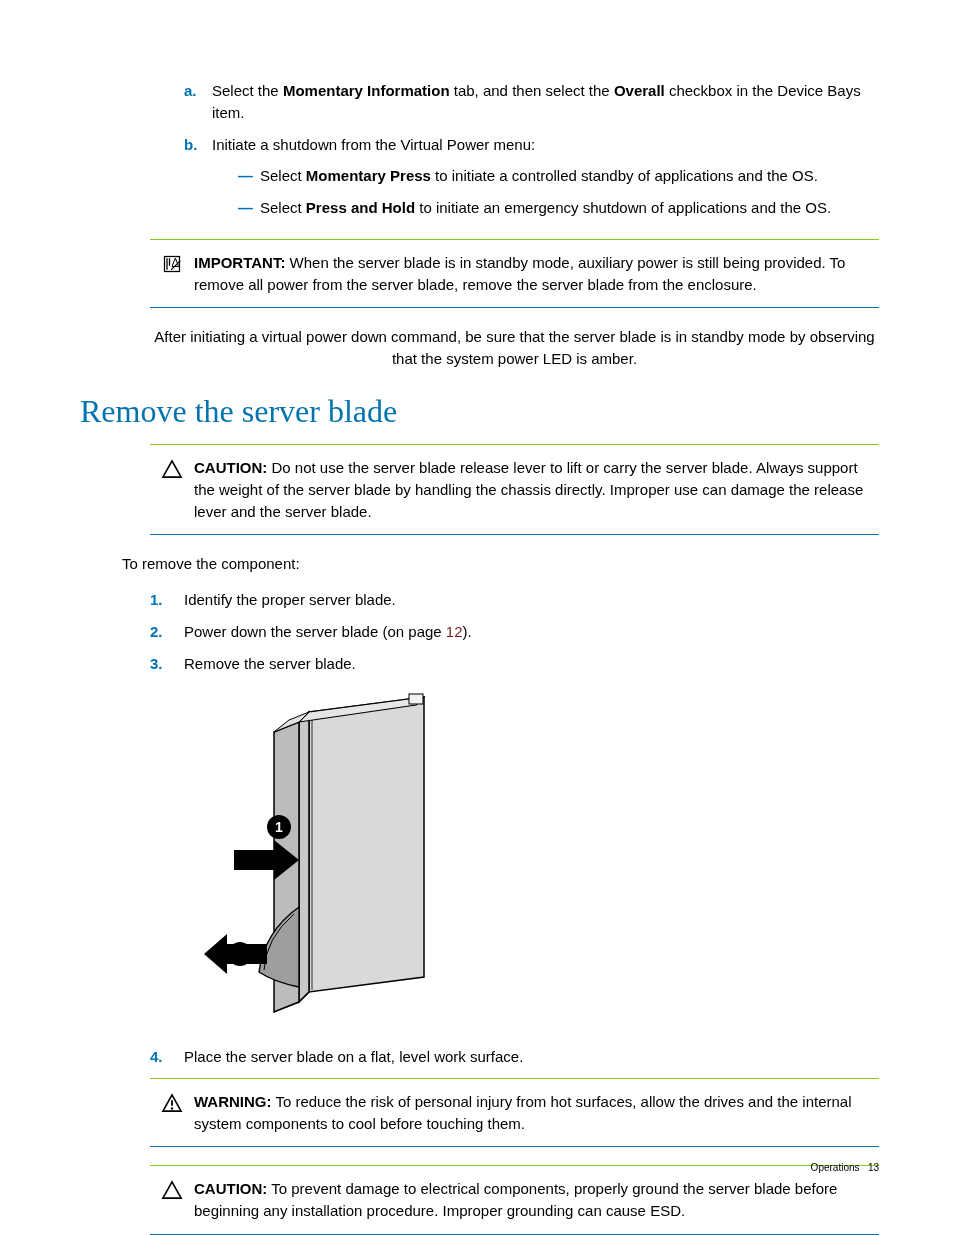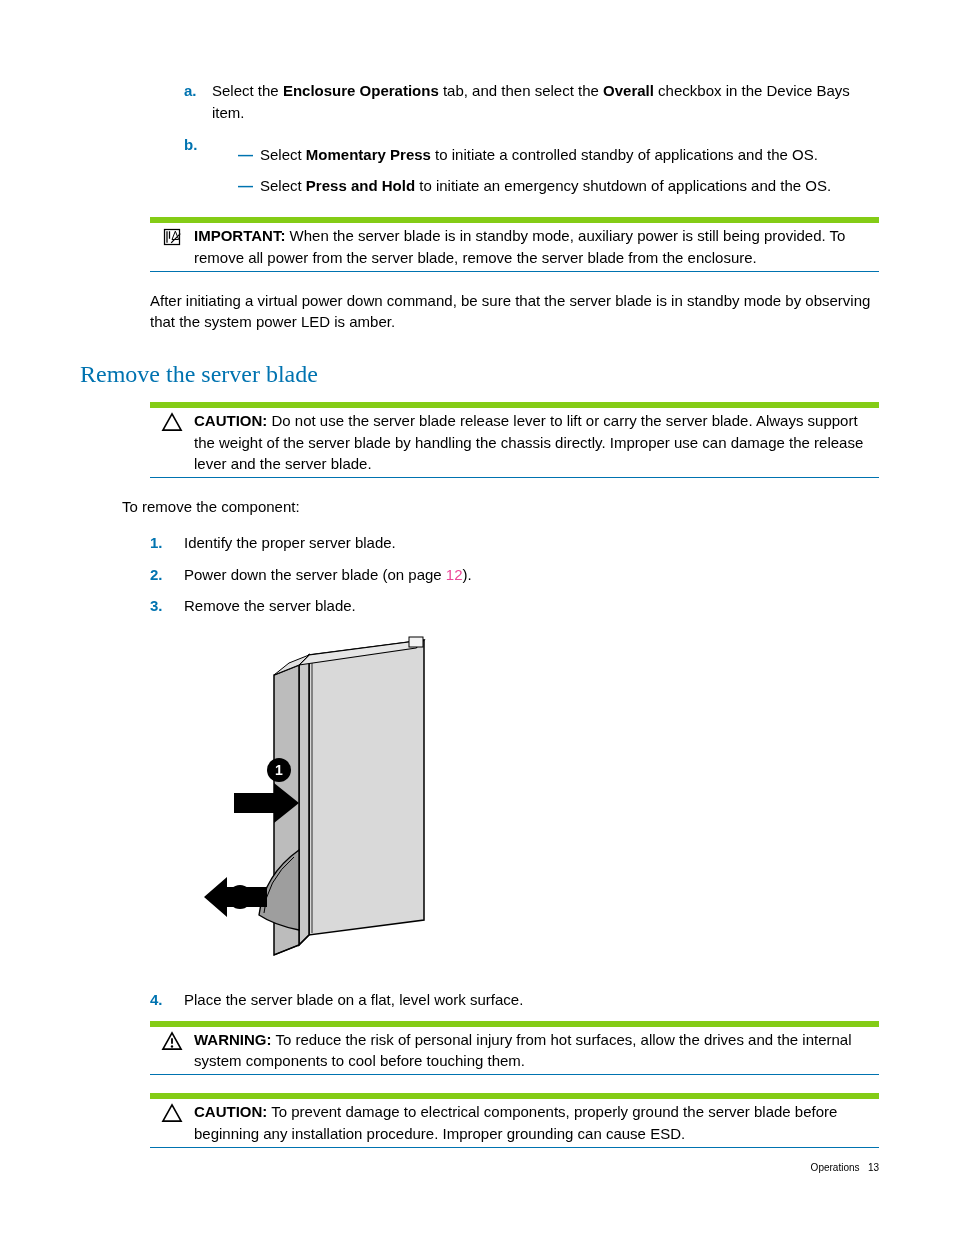--- a/index.html
+++ b/index.html
@@ -59,23 +59,23 @@
     }
     .ol-num .marker {
       color: #0073b0;
       font-weight: bold;
       width: 34px;
       flex-shrink: 0;
     }
     .ol-num .text { flex: 1; }
     .note-box {
       display: flex;
-      border-top: 6px solid #84cc16;
+      border-top: 1px solid #84cc16;
       border-bottom: 1px solid #0073b0;
-      padding: 2px 0;
+      padding: 12px 0;
       margin: 6px 0 18px 0;
     }
     .note-icon {
       width: 44px;
       flex-shrink: 0;
       display: flex;
       justify-content: center;
       padding-top: 2px;
     }
     .note-text {
@@ -84,24 +84,24 @@
     .note-text strong {
       font-weight: bold;
     }
     .para {
       margin: 0 0 14px 0;
     }
     h1.section-title {
       font-family: Georgia, 'Times New Roman', serif;
       font-weight: normal;
       color: #0073b0;
-      font-size: 24px;
-      margin: 24px 0 10px -70px;
-    }
-    .link-color { color: #ec4899; }
+      font-size: 32px;
+      margin: 18px 0 10px -70px;
+    }
+    .link-color { color: #7f1d1d; }
     .bold { font-weight: bold; }
     .figure {
       margin: 18px 0 18px 54px;
       width: 260px;
     }
     .footer {
       position: absolute;
       bottom: 60px;
       right: 75px;
       font-size: 10px;
@@ -111,26 +111,27 @@
 </head>
 <body>
 
 <div class="page">
   <div class="content">
 
     <ol class="ol-alpha">
       <li>
         <span class="marker">a.</span>
         <span class="text">
-          <span>Select the </span><span class="bold">Enclosure Operations</span><span> tab, and then select the </span><span class="bold">Overall</span><span> checkbox in the Device Bays item.</span>
+          <span>Select the </span><span class="bold">Momentary Information</span><span> tab, and then select the </span><span class="bold">Overall</span><span> checkbox in the Device Bays item.</span>
         </span>
       </li>
       <li>
         <span class="marker">b.</span>
         <span class="text">
+          <span>Initiate a shutdown from the Virtual Power menu:</span>
           <ul class="ul-dash" style="margin-top:10px;">
             <li>
               <span class="dash">—</span>
               <span class="text">
                 <span>Select </span><span class="bold">Momentary Press</span><span> to initiate a controlled standby of applications and the OS.</span>
               </span>
             </li>
             <li>
               <span class="dash">—</span>
               <span class="text">
@@ -151,21 +152,21 @@
           <line x1="11" y1="19" x2="22" y2="8" stroke="#000" stroke-width="1.5"></line>
         </svg>
       </span>
       <span class="note-text">
         <strong>IMPORTANT:</strong><span>   When the server blade is in standby mode, auxiliary power is still being provided. To remove all power from the server blade, remove the server blade from the enclosure.</span>
       </span>
     </div>
 
   </div>
 
-  <p class="para" style="margin-left:70px;">After initiating a virtual power down command, be sure that the server blade is in standby mode by observing that the system power LED is amber.</p>
+  <p class="para" style="margin-left:70px;text-align:center;">After initiating a virtual power down command, be sure that the server blade is in standby mode by observing that the system power LED is amber.</p>
 
   <h1 class="section-title" style="margin-left:0;">Remove the server blade</h1>
 
   <div class="content">
 
     <div class="note-box">
       <span class="note-icon">
         <svg class="svg-icon" width="22" height="20" viewBox="0 0 24 22">
           <path d="M12 2 L22 20 L2 20 Z" fill="none" stroke="#000" stroke-width="1.8"></path>
         </svg>

